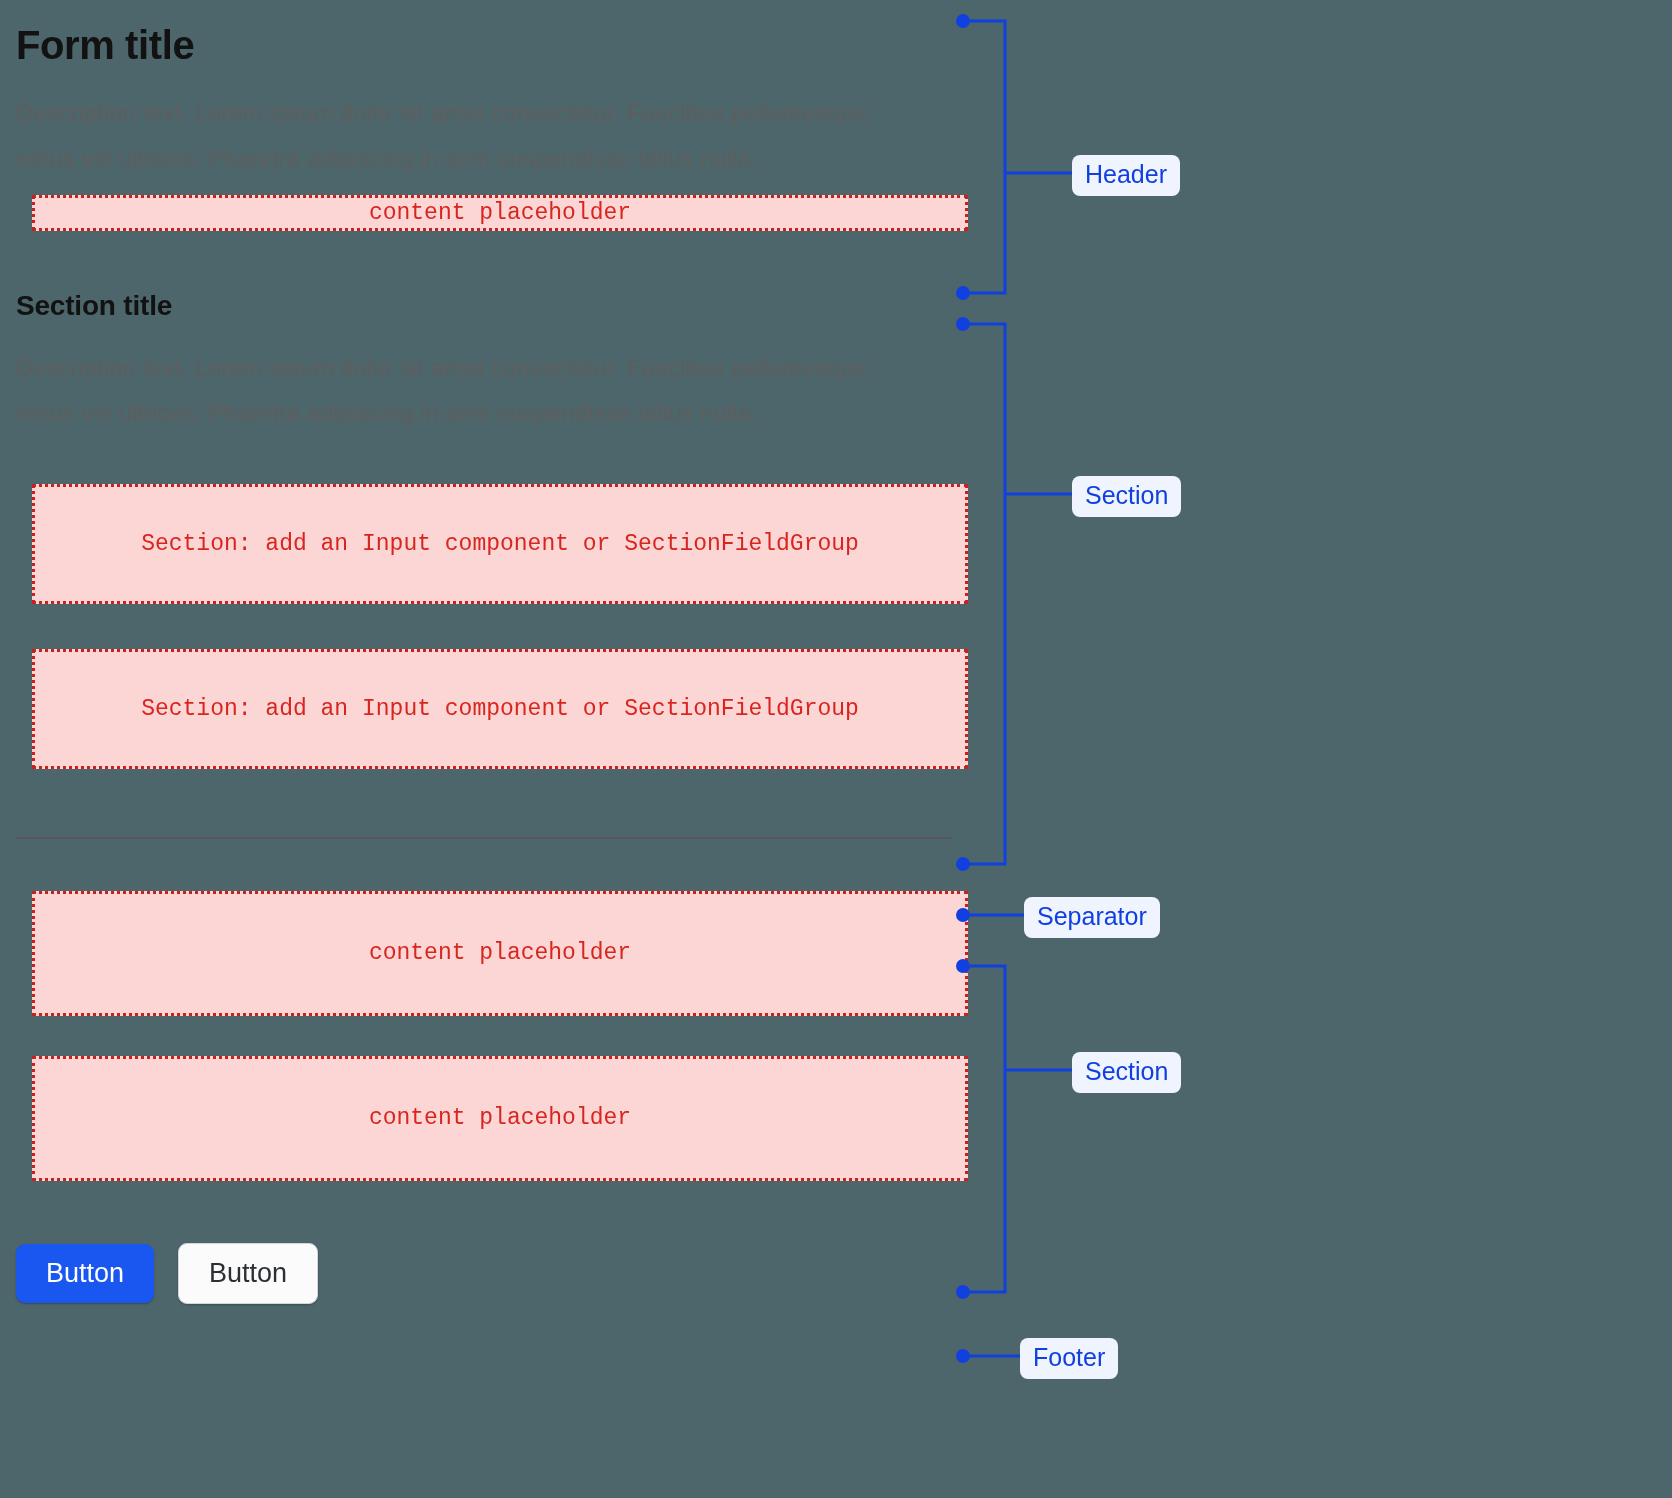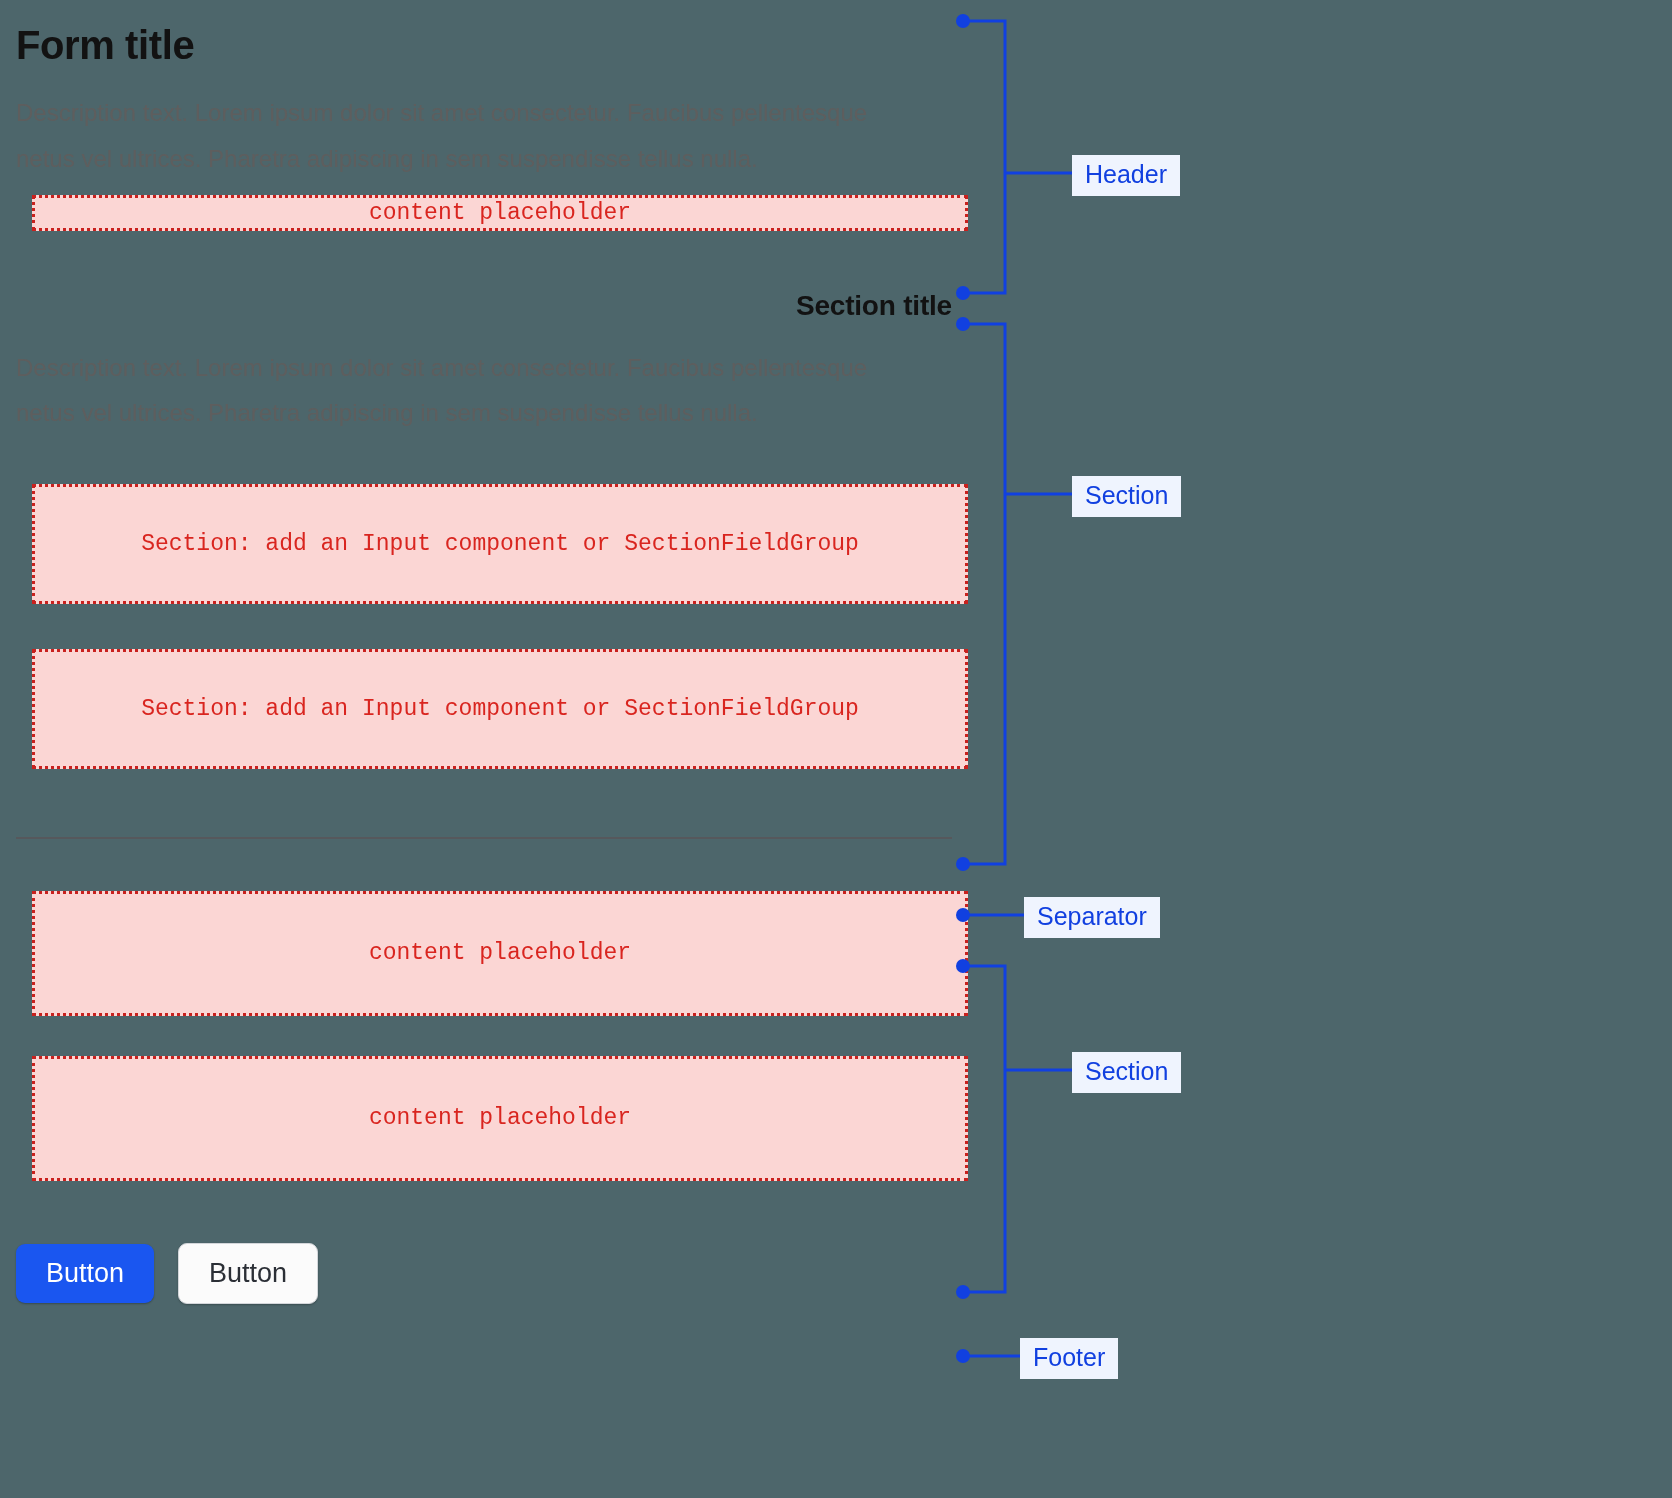--- a/index.html
+++ b/index.html
@@ -35,21 +35,20 @@
     letter-spacing: -0.4px;
     margin-top: 22px;
   }
 
   .section-title {
     font-size: 28px;
     font-weight: 700;
     color: #121212;
     line-height: 1.2;
     letter-spacing: -0.2px;
-    text-align: right;
   }
 
   .desc {
     font-size: 24px;
     color: #5e5e5e;
     line-height: 1.9;
     max-width: 905px;
   }
 
   
@@ -107,21 +106,21 @@
     pointer-events: none;
   }
   #annolayer svg { position: absolute; inset: 0; }
 
   .badge {
     position: absolute;
     background: #eff4fe;
     color: #1140e0;
     font-size: 25px;
     font-family: "Liberation Sans", sans-serif;
-    border-radius: 0;
+    border-radius: 8px;
     padding: 5px 13px 7px 13px;
     line-height: 1.15;
     white-space: nowrap;
     pointer-events: auto;
   }
 </style>
 </head>
 <body>
 
 <div id="stage">

